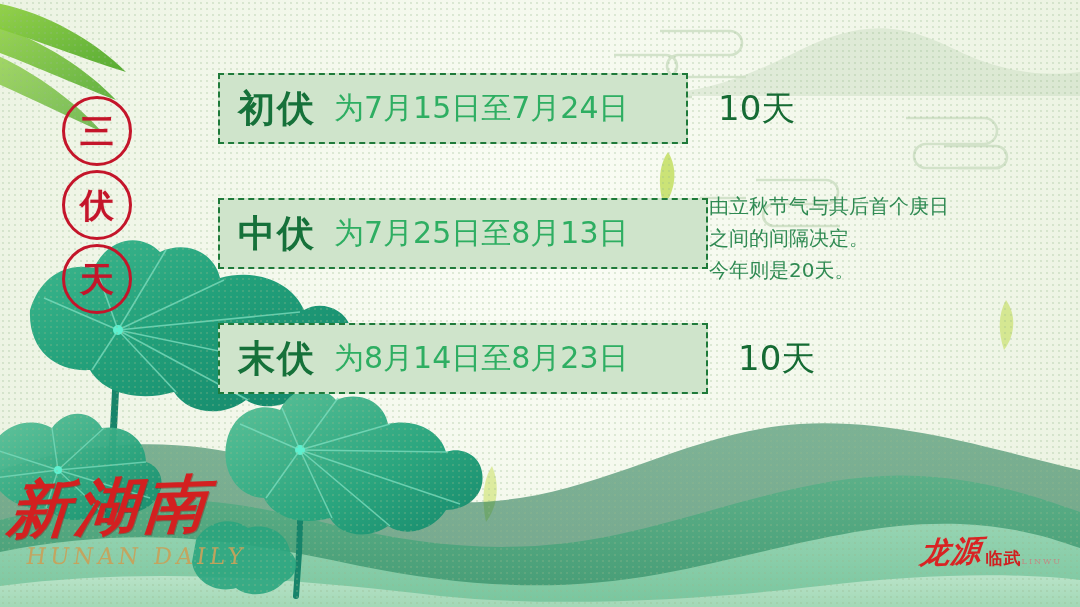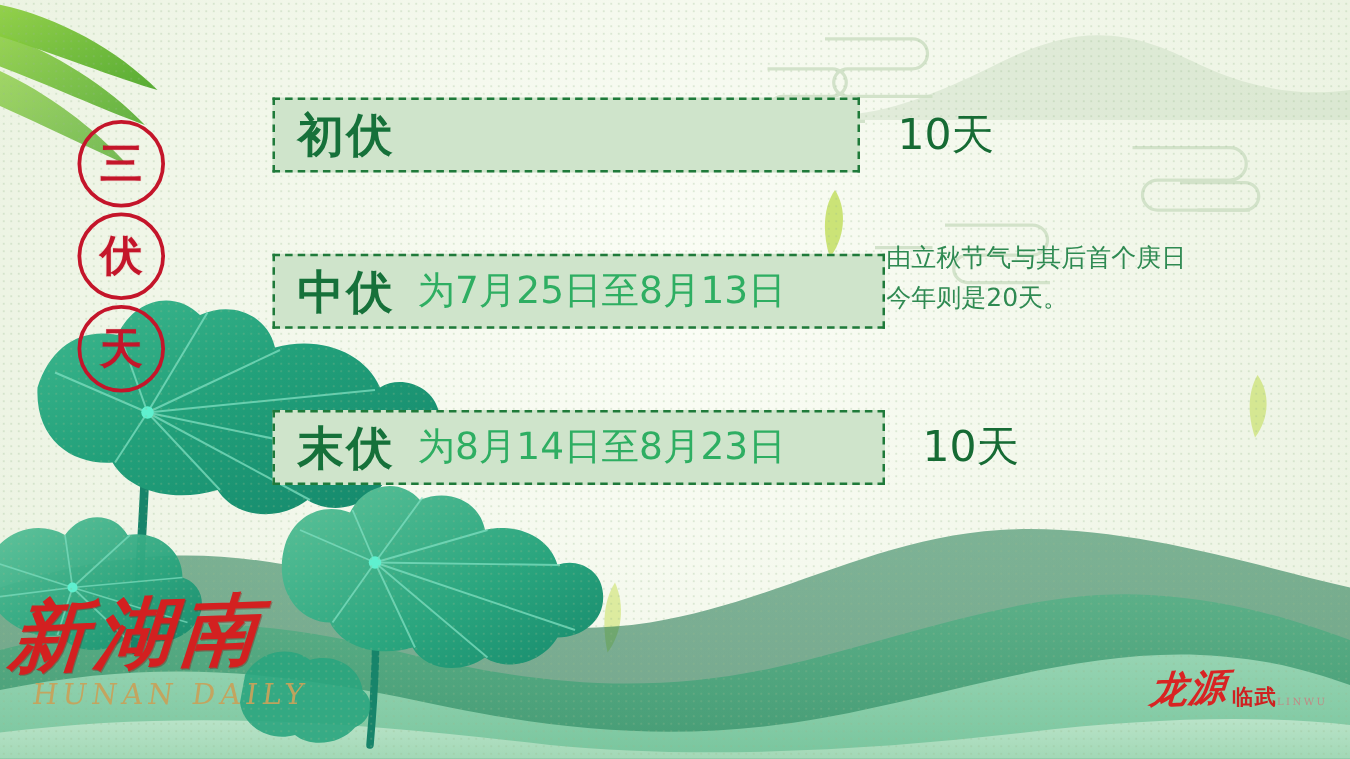--- a/index.html
+++ b/index.html
@@ -39,21 +39,21 @@
     font-weight:700;font-size:34px;line-height:1;
     background:transparent;
     text-shadow:0 0 1px rgba(196,21,42,.4);
   }
 
   
   .rows{position:absolute;left:218px;top:78px;width:840px;}
   .row{position:relative;height:60px;margin-bottom:65px;display:flex;align-items:center;}
   .chip{
     position:relative;
-    height:60px;box-sizing:border-box;
+    height:71px;box-sizing:border-box;
     background:#cfe4cb;
     border:2.5px dashed #1f7a3a;
     border-style:dashed;
     display:flex;align-items:center;
     padding:0 14px 0 18px;
     white-space:nowrap;
   }
   .chip::after{
     content:"";position:absolute;inset:-2.5px;
     border:2.5px dotted rgba(31,122,58,.0);
@@ -263,20 +263,21 @@
     <div class="seal">三</div>
     <div class="seal">伏</div>
     <div class="seal">天</div>
   </div>
 
   <div class="rows">
 
     <div class="row">
       <div class="chip" style="width:470px">
         <span class="term">初伏</span>
+        <span class="range">为7月15日至7月24日</span>
       </div>
       <span class="days">10天</span>
     </div>
 
     <div class="row">
       <div class="chip" style="width:490px">
         <span class="term">中伏</span>
         <span class="range">为7月25日至8月13日</span>
       </div>
       <span class="days"></span>
@@ -287,20 +288,21 @@
         <span class="term">末伏</span>
         <span class="range">为8月14日至8月23日</span>
       </div>
       <span class="days">10天</span>
     </div>
 
   </div>
 
   <div class="note">
     <div>由立秋节气与其后首个庚日</div>
+    <div>之间的间隔决定。</div>
     <div>今年则是20天。</div>
   </div>
 
   <div class="wm-left">
     <div class="cn">新湖南</div>
     <div class="en">HUNAN DAILY</div>
   </div>
 
   <div class="wm-right">
     <span class="cn1">龙源</span>

